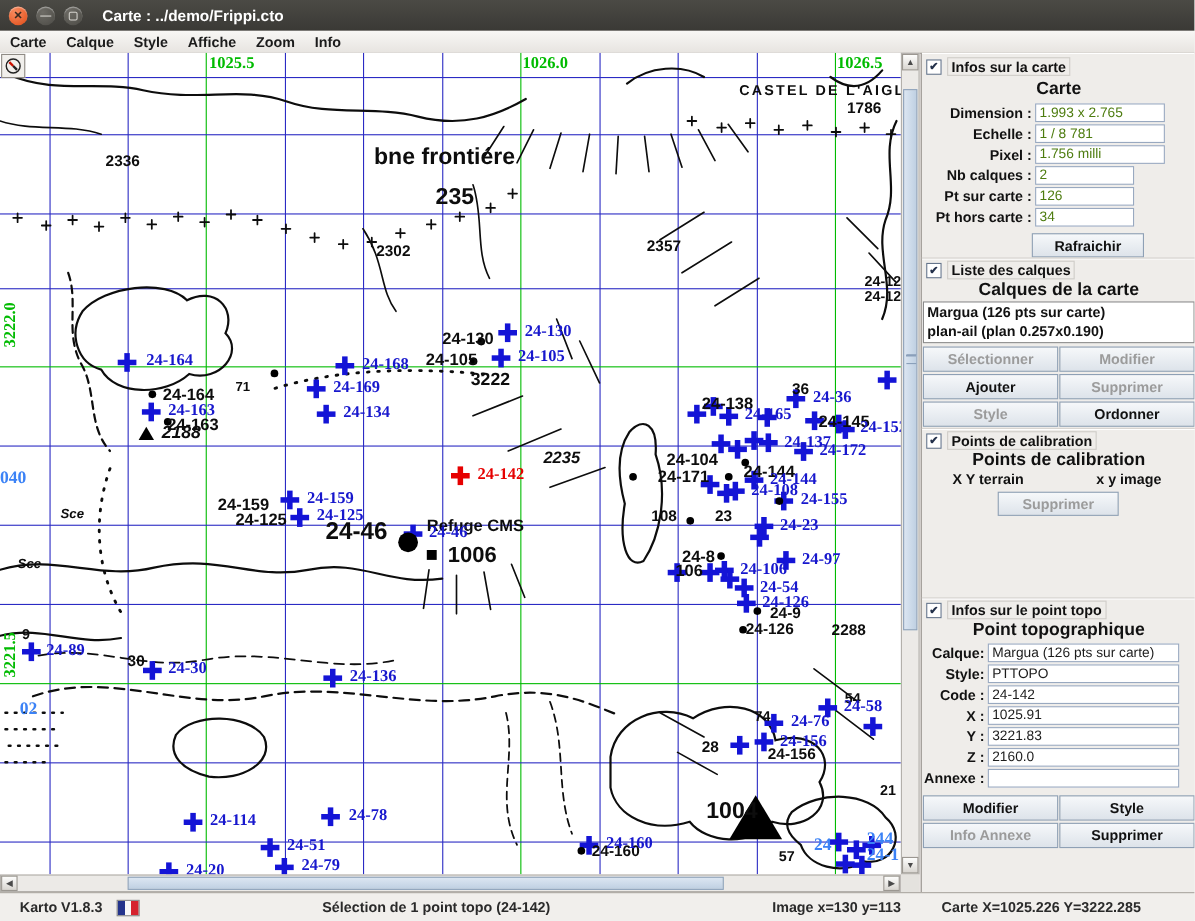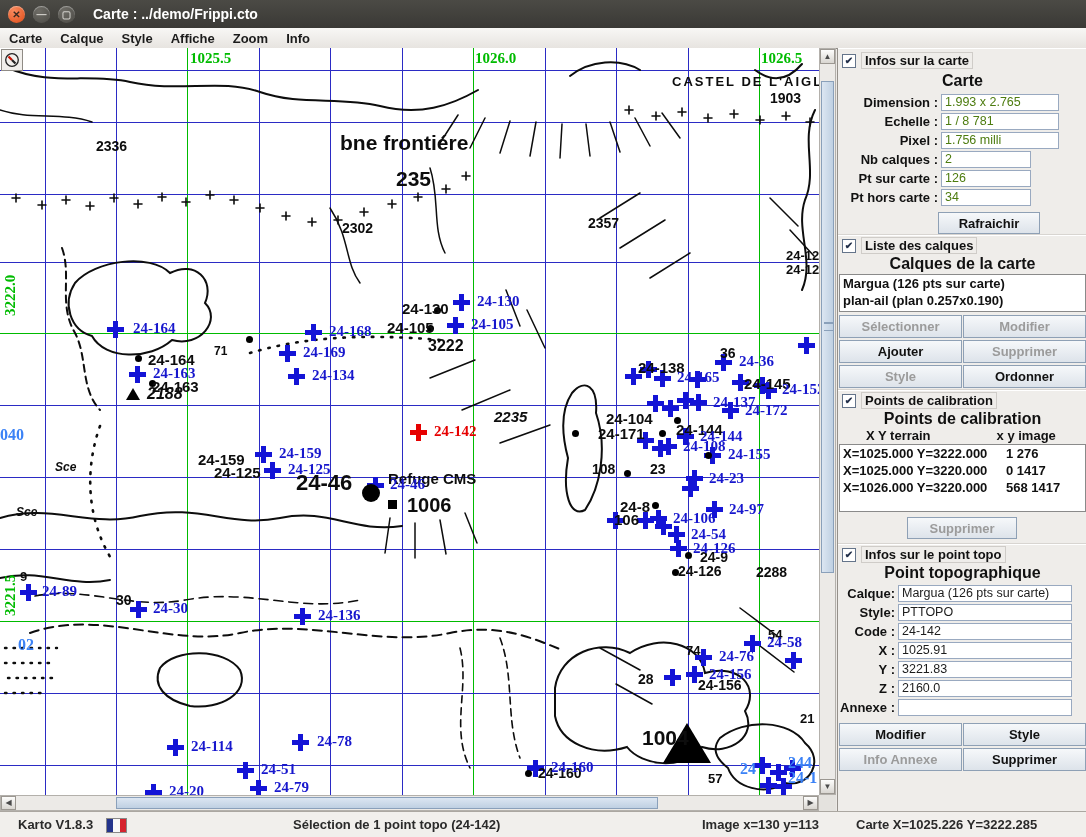--- a/index.html
+++ b/index.html
@@ -454,21 +454,21 @@
       <div class="dot" style="left: 571.5px; top: 381.5px; width: 7px; height: 7px;"></div>
       <div class="dot" style="left: 362px; top: 436px; width: 18px; height: 18px;"></div>
       <div class="sq" style="left: 388px; top: 452px;"></div>
       <div class="tri" style="border-left-width: 7px; border-right-width: 7px; border-bottom-width: 12px; left: 126px; top: 337px;"></div>
       <div class="tri" style="border-left-width: 24px; border-right-width: 24px; border-bottom-width: 40px; left: 663px; top: 672px;"></div>
       <div class="slabel" style="left: 96px; top: 90px; font-size: 14px;">2336</div>
       <div class="slabel" style="left: 340px; top: 83px; font-size: 21px;">bne frontiére</div>
       <div class="slabel" style="left: 396px; top: 119px; font-size: 21px;">235</div>
       <div class="slabel" style="left: 342px; top: 172px; font-size: 14px;">2302</div>
       <div class="slabel" style="left: 672px; top: 26px; font-size: 13px; letter-spacing: 2px;">CASTEL DE L'AIGLE</div>
-      <div class="slabel" style="left: 770px; top: 42px; font-size: 14px;">1903</div>
+      <div class="slabel" style="left: 770px; top: 42px; font-size: 14px;">1786</div>
       <div class="slabel" style="left: 588px; top: 167px; font-size: 14px;">2357</div>
       <div class="slabel" style="left: 786px; top: 200px; font-size: 13px;">24-12</div>
       <div class="slabel" style="left: 786px; top: 214px; font-size: 13px;">24-12</div>
       <div class="slabel" style="left: 214px; top: 296px; font-size: 12px;">71</div>
       <div class="slabel" style="left: 148px; top: 303px; font-size: 15px;">24-164</div>
       <div class="slabel" style="left: 152px; top: 330px; font-size: 15px;">24-163</div>
       <div class="slabel" style="left: 147px; top: 337px; font-size: 16px; font-style: italic;">2188</div>
       <div class="slabel" style="left: 402px; top: 252px; font-size: 15px;">24-130</div>
       <div class="slabel" style="left: 387px; top: 271px; font-size: 15px;">24-105</div>
       <div class="slabel" style="left: 428px; top: 289px; font-size: 16px;">3222</div>
@@ -598,34 +598,20 @@
       <span class="cb">
           <span>✔</span>
         </span>
       <span class="cbl">Points de calibration</span>
     </div>
     <div class="stitle" style="margin-top:0">Points de calibration</div>
     <div class="colheads">
       <span>X Y terrain</span>
       <span>x y image</span>
     </div>
-    <div class="listbox" id="calib-list" style="height:66px">
-        <div class="crow">
-          <div class="cterr">X=1025.000 Y=3222.000</div>
-          <div class="cimg">1 276</div>
-        </div>
-        <div class="crow">
-          <div class="cterr">X=1025.000 Y=3220.000</div>
-          <div class="cimg">0 1417</div>
-        </div>
-        <div class="crow">
-          <div class="cterr">X=1026.000 Y=3220.000</div>
-          <div class="cimg">568 1417</div>
-        </div>
-      </div>
     <button class="btn disabled" style="margin:4px 0 0 69px;width:110px;height:22px">Supprimer</button>
   </div>
 
   <div class="sec" id="sec-topo">
     <div class="cbrow" style="padding-top:2px">
       <span class="cb">
           <span>✔</span>
         </span>
       <span class="cbl">Infos sur le point topo</span>
     </div>

